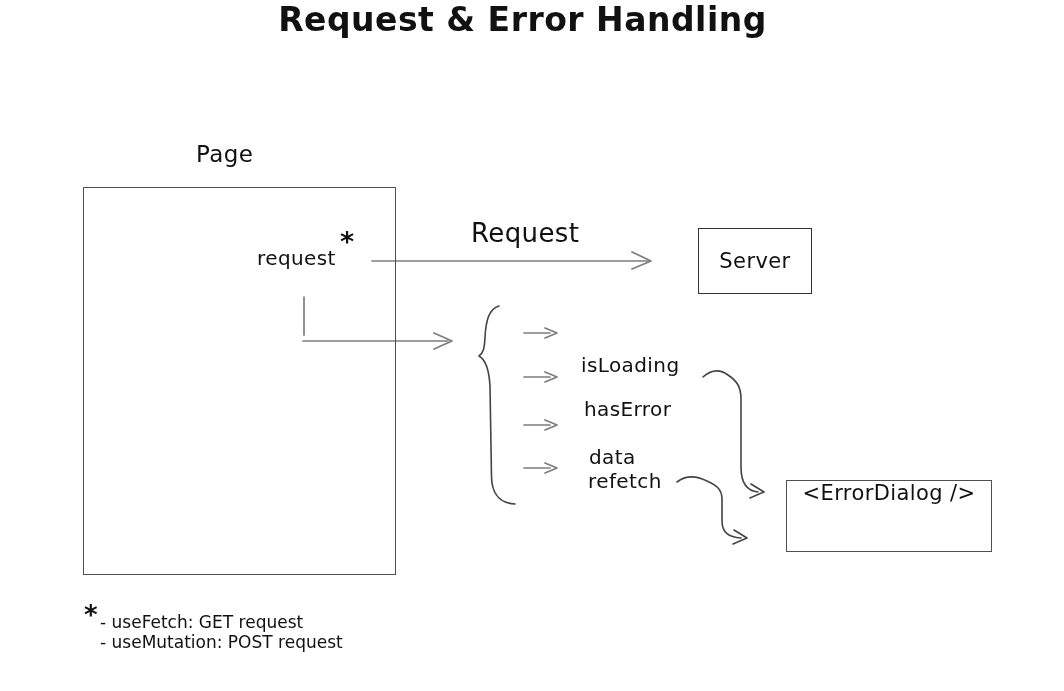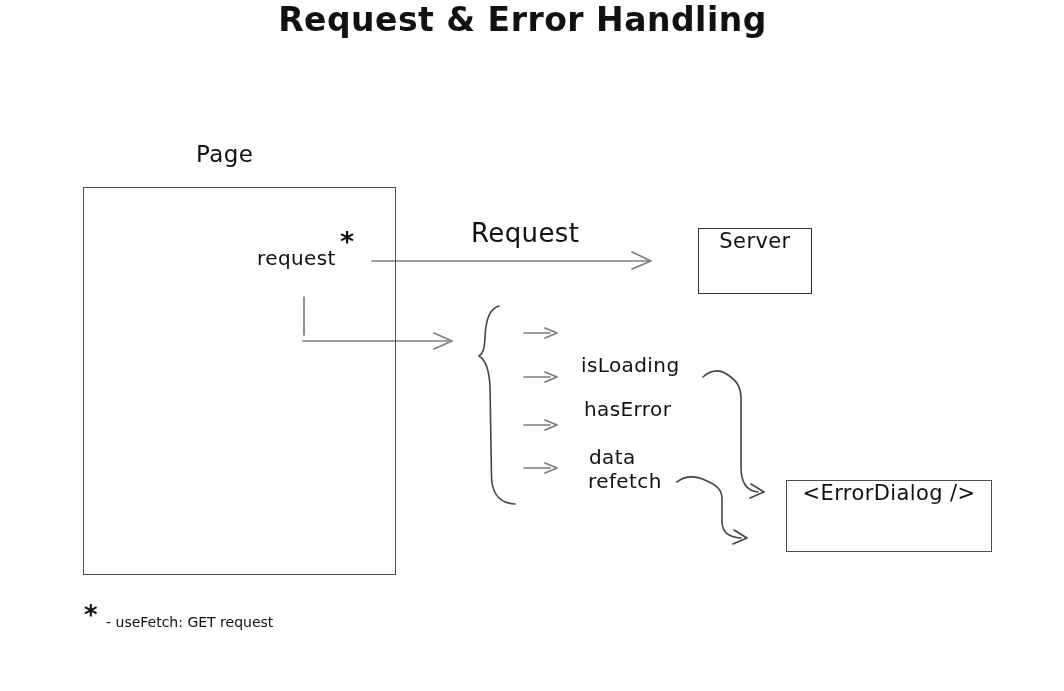--- a/index.html
+++ b/index.html
@@ -22,35 +22,35 @@
   .page-label{left:196px; top:141px; font-size:23px;}
   .page-box{
     left:83px; top:187px; width:311px; height:386px;
     border:1.6px solid var(--box); background:transparent;
   }
   .usefetch{left:257px; top:246px; font-size:20px;}
   .usefetch-asterisk{left:340px; top:226px; font-size:27px; font-weight:bold;}
   .request-label{left:471px; top:218px; font-size:26px;}
   .server-box{
     left:698px; top:228px; width:112px; height:64px;
-    border:1.7px solid #333333; display:flex; justify-content:center;
+    border:1.7px solid #333333; display:flex; align-items:center; justify-content:center;
     font-size:21px;
   }
   .out-label{font-size:20px; line-height:26px;margin-top:32px;}
   .out-isloading{left:581px; top:320px;}
   .out-haserror{left:584px; top:364px;}
   .out-data{left:589px; top:412px;}
   .out-refetch{left:588px; top:436px;}
   .errordialog-box{
     left:786px; top:480px; width:204px; height:70px;
     border:1.6px solid var(--box); display:flex; align-items:flex-start; justify-content:center;
     font-size:21px;
   }
   .footnote-asterisk{left:84px; top:600px; font-size:26px; font-weight:bold;}
-  .footnote-lines{left:106px; top:612px; font-size:14px; line-height:20px;}
+  .footnote-lines{left:100px; top:612px; font-size:17px; line-height:20px;}
 </style>
 </head>
 <body>
 
 <div id="canvas">
 
   <svg id="connector-layer" viewBox="0 0 1064 691" xmlns="http://www.w3.org/2000/svg">
 
     <path class="stroke-arrow" d="M372 261 L648 261"></path>
     <path class="stroke-arrow" d="M632 252 L651 261 L632 269"></path>
@@ -92,15 +92,16 @@
   <div class="abs out-label out-data hand">data</div>
   <div class="abs out-label out-refetch hand">refetch</div>
 
   <div class="abs errordialog-box">
     <span class="hand">&lt;ErrorDialog /&gt;</span>
   </div>
 
   <div class="abs footnote-asterisk">*</div>
   <div class="abs footnote-lines">
     <div>- useFetch: GET request</div>
+    <div>- useMutation: POST request</div>
   </div>
 
 </div>
 
 </body></html>

